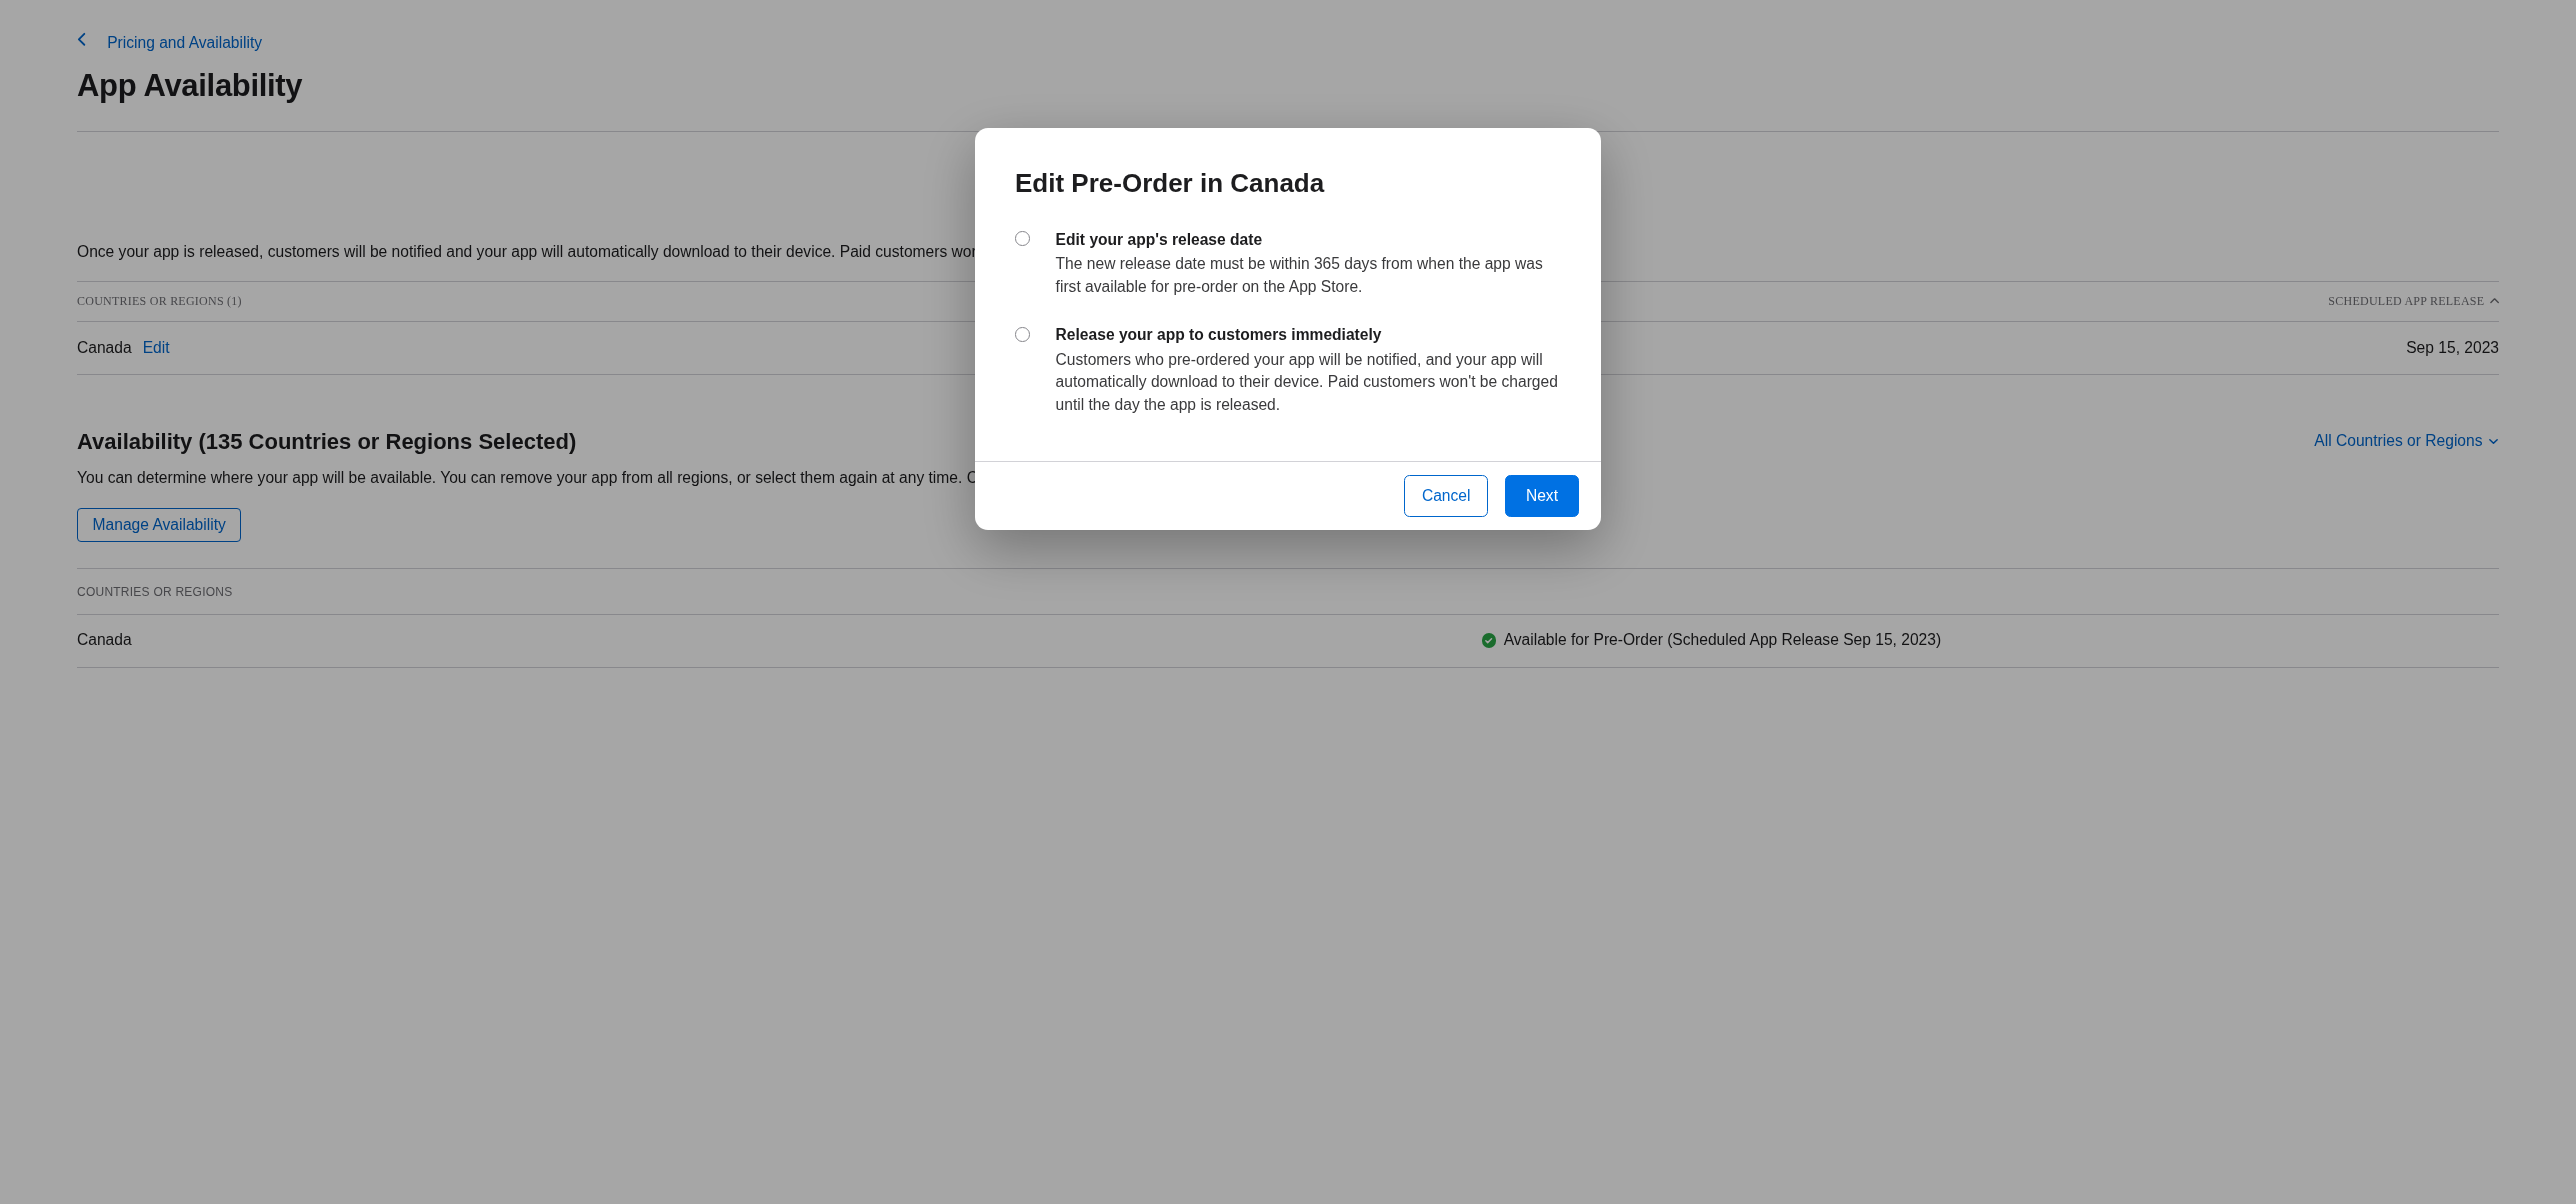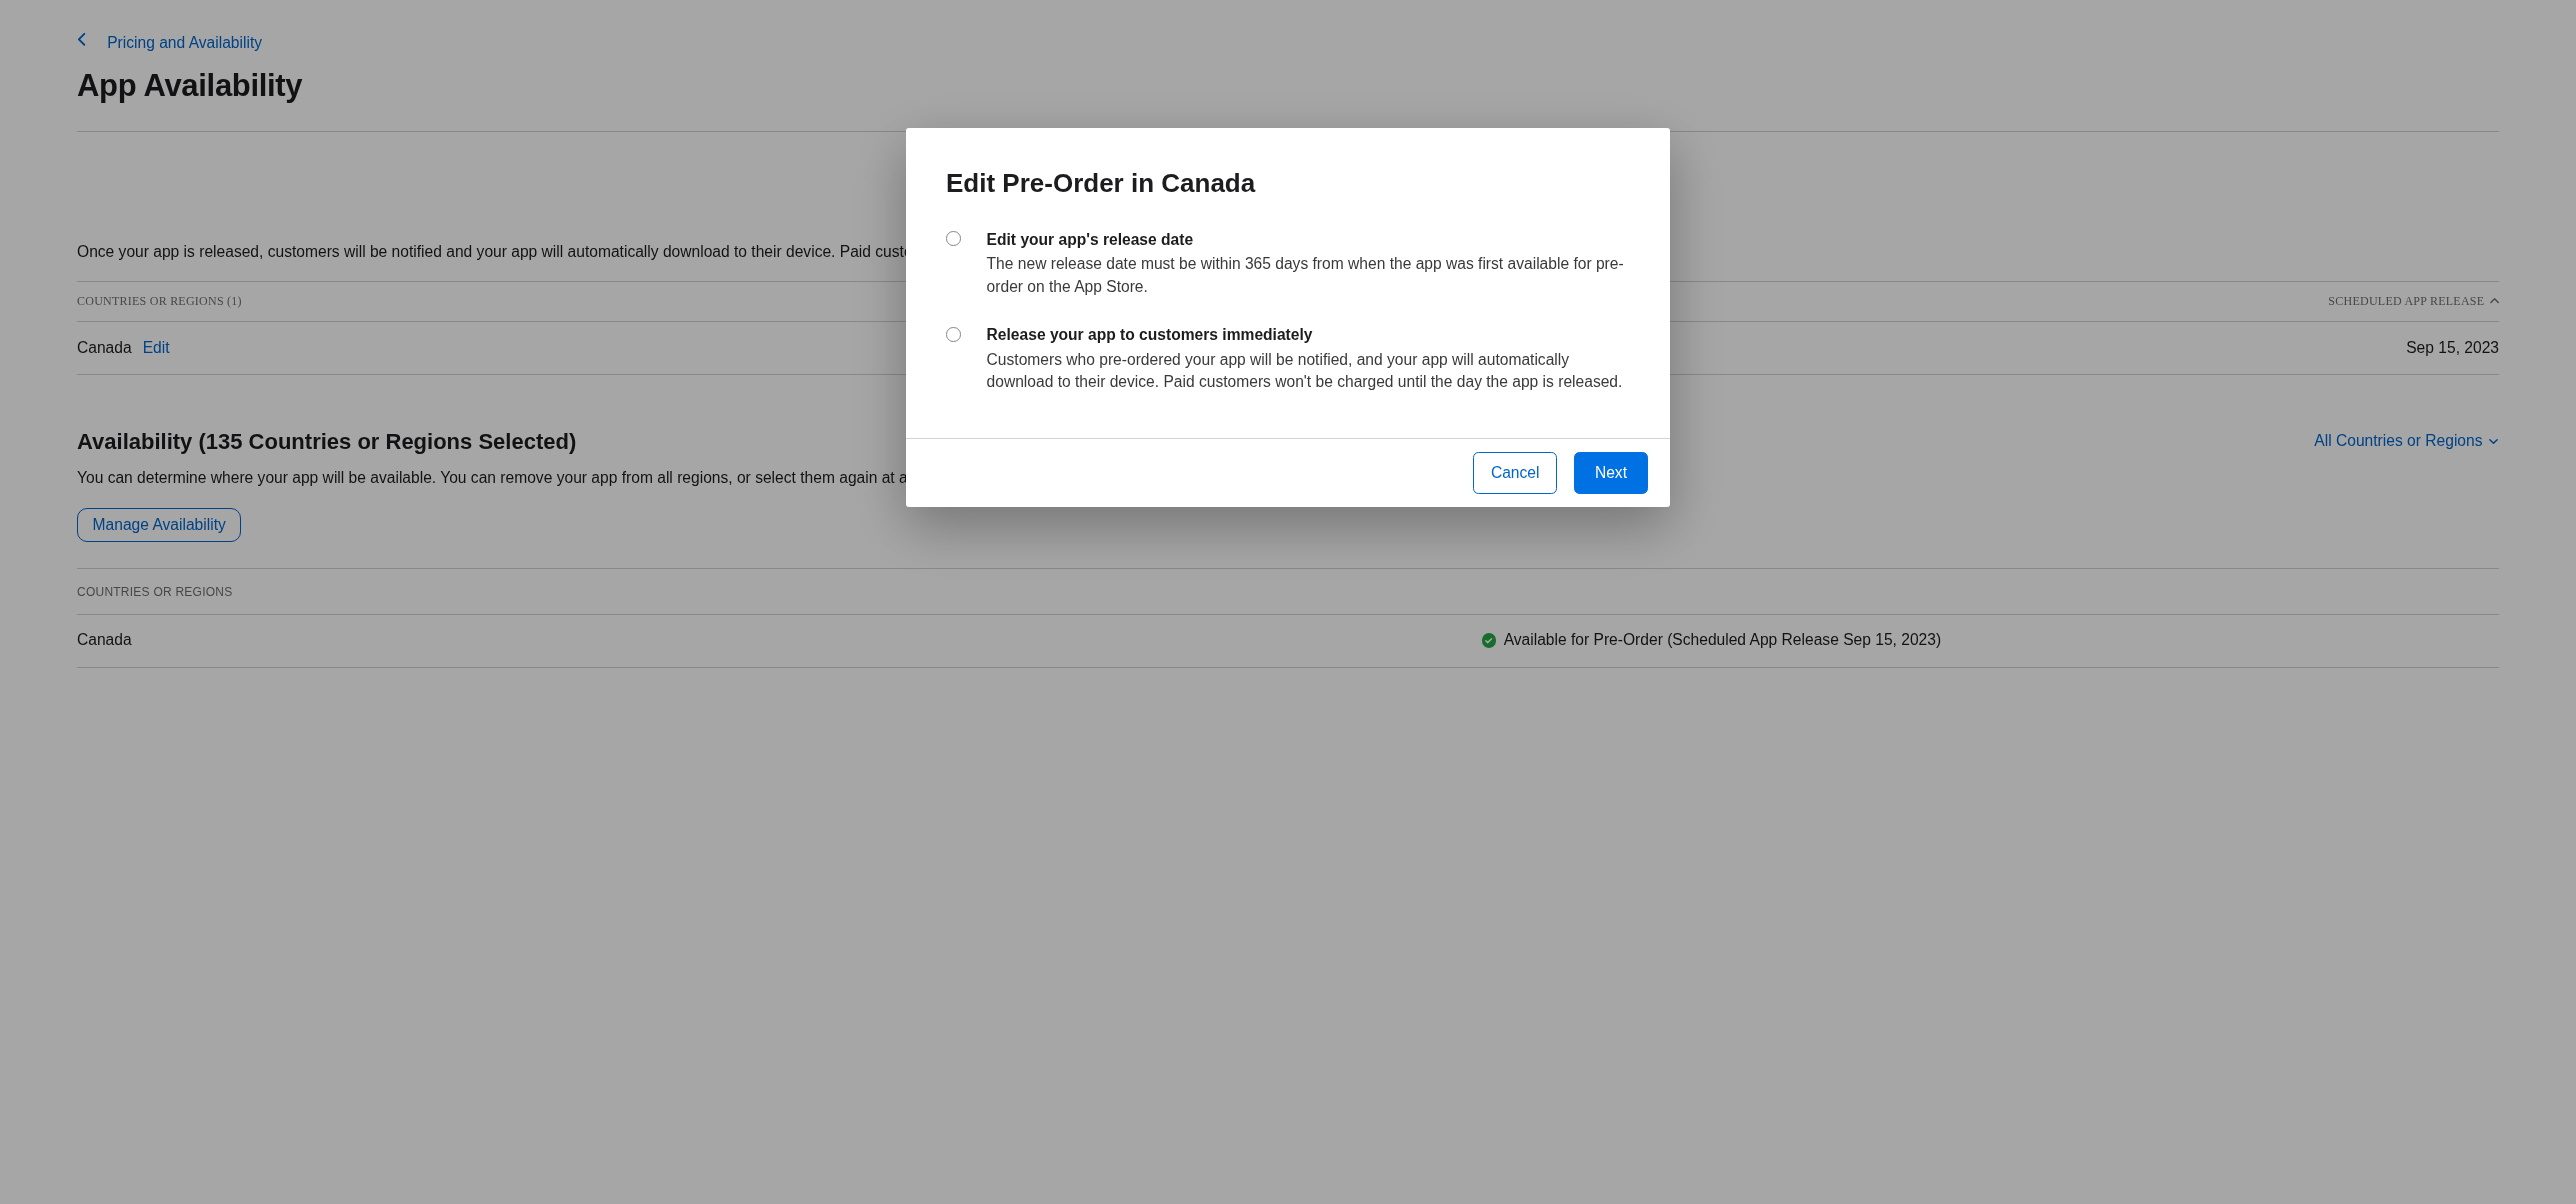--- a/index.html
+++ b/index.html
@@ -116,21 +116,21 @@
     gap: 5.5px;
     cursor: pointer;
   }
   .btn-secondary {
     display: inline-flex;
     align-items: center;
     justify-content: center;
     border: 0.9px solid var(--link);
     color: var(--link);
     background: #fff;
-    border-radius: 10px;
+    border-radius: 4px;
     padding: 7.3px 14.6px;
     font-size: 15.6px;
     cursor: pointer;
   }
   .manage-row { margin: 18.3px 0 26px 0; }
 
   .avail-table-head {
     padding: 11px 0;
     border-top: 0.9px solid var(--border);
     border-bottom: 0.9px solid var(--border);
@@ -154,23 +154,23 @@
   .overlay {
     position: fixed;
     inset: 0;
     background: rgba(0,0,0,0.35);
     display: flex;
     align-items: flex-start;
     justify-content: center;
     padding-top: 128px;
   }
   .modal {
-    width: 764px;
-    background: #fff;
-    border-radius: 3px;
+    width: 626px;
+    background: #fff;
+    border-radius: 13px;
     box-shadow: 0 18.3px 55px rgba(0,0,0,0.3);
     overflow: hidden;
   }
   .modal-body {
     padding: 37px 40px 44px 40px;
   }
   .modal-title {
     margin: 0 0 26px 0;
     font-size: 26px;
     font-weight: 700;

